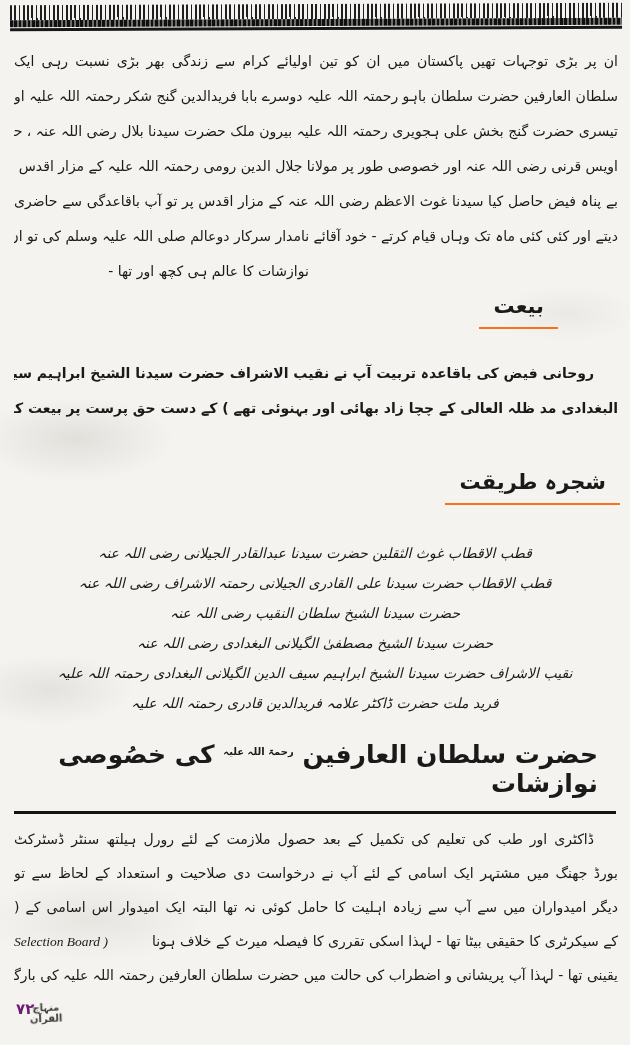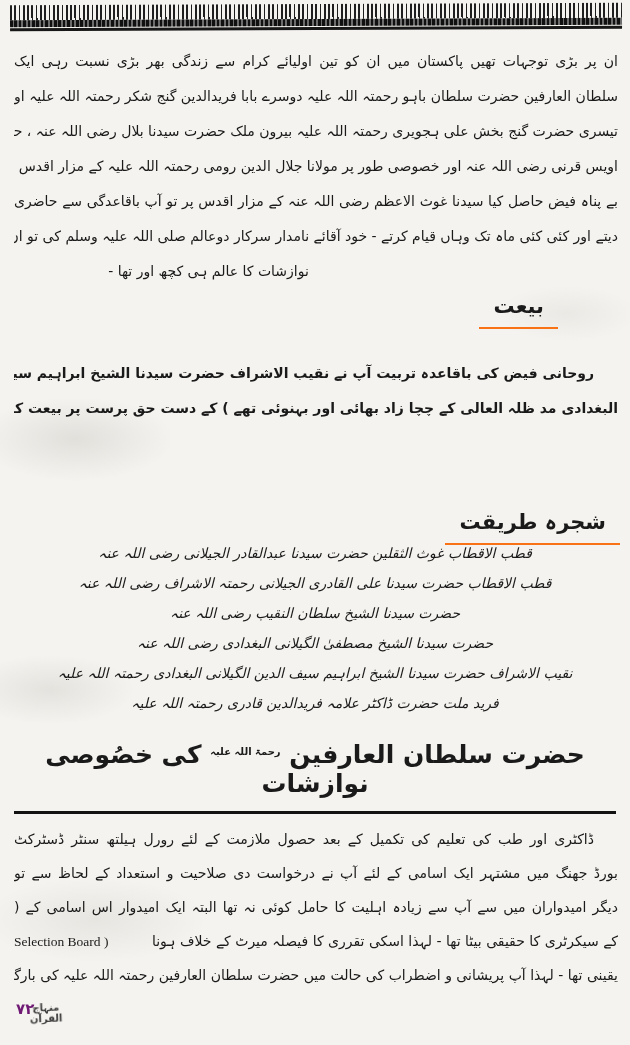--- a/index.html
+++ b/index.html
@@ -46,38 +46,38 @@
   .p2{top:356px;font-weight:bold;}
   .p3{top:822px;}
   .p3 .line{height:34px;line-height:34px;}
 
   .sec-heading{position:absolute;}
   .sec-heading .hd{
     display:inline-block;font-size:21px;font-weight:bold;
     padding:0 14px 9px 14px;border-bottom:2px solid #f97316;
   }
   .h-bayat{top:294px;right:72px;}
-  .h-shajra{top:470px;right:10px;margin-top:40px;}
+  .h-shajra{top:470px;right:10px;}
 
   .shajra{position:absolute;top:538px;left:30px;right:30px;text-align:center;font-style:italic;}
   .shajra .item{height:30px;line-height:30px;font-size:14px;white-space:nowrap;}
 
-  .big-heading{position:absolute;top:740px;left:14px;right:14px;text-align:center;}
+  .big-heading{position:absolute;top:740px;left:14px;right:14px;text-align:right;}
   .bh-inner{
     display:inline-block;font-size:25px;font-weight:bold;
     letter-spacing:-1px;
     padding:0 18px 13px 18px;border-bottom:3px solid #121212;
   }
   .honorific{font-size:10px;font-weight:bold;vertical-align:8px;letter-spacing:0;}
 
   .line-flex{
     display:flex;justify-content:space-between;align-items:baseline;
     text-align-last:auto;white-space:nowrap;
   }
-  .latin{direction:ltr;unicode-bidi:isolate;font-family:"Liberation Serif",serif;font-size:13.5px;}
+  .latin{direction:ltr;unicode-bidi:isolate;font-family:"Liberation Serif",serif;font-size:13.5px;font-style:italic;}
 
   .footer-logo{
     position:absolute;left:16px;top:1002px;width:60px;
     font-size:10px;font-weight:bold;color:#3a3a3a;text-align:center;
     filter:blur(.4px);transform:rotate(-2deg);
   }
   .page-number{position:absolute;left:16px;right:18px;top:1000px;text-align:left;
     font-size:15px;font-weight:bold;color:#701a75;}
 </style>
 </head>

